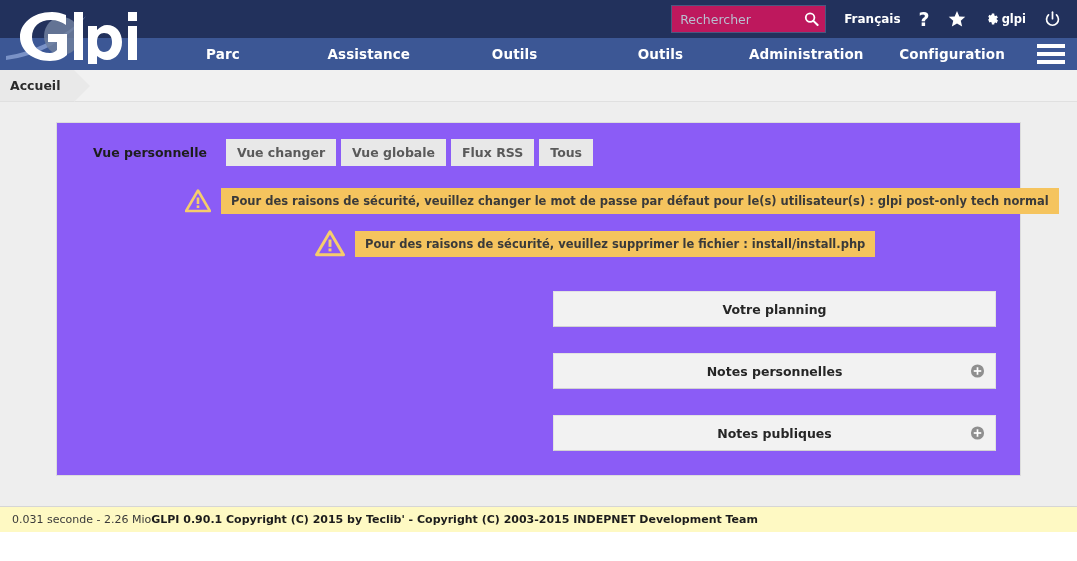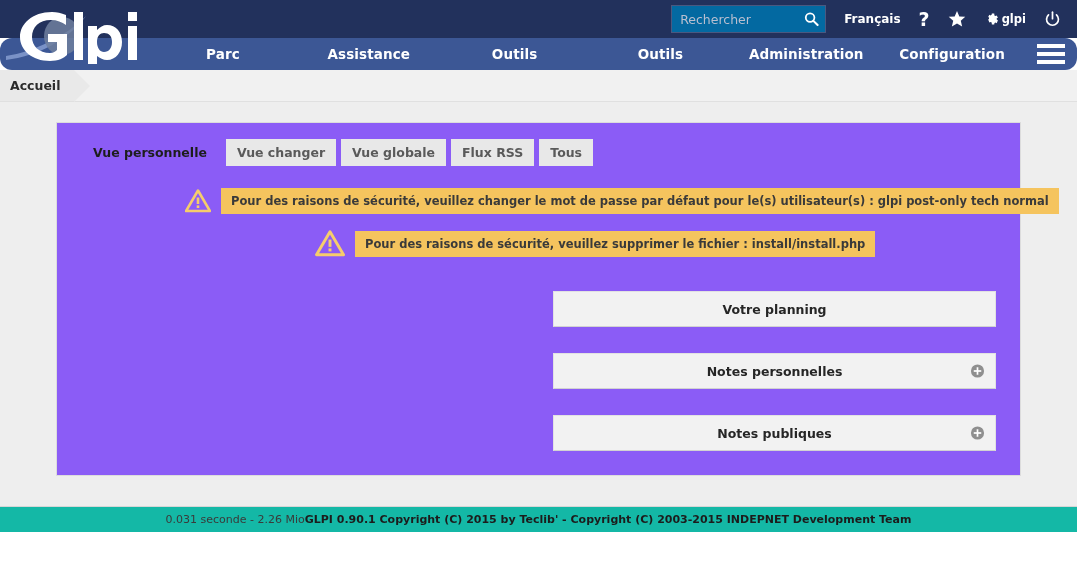--- a/index.html
+++ b/index.html
@@ -23,21 +23,21 @@
     display: flex;
     align-items: center;
     gap: 0;
     padding-right: 10px;
     height: 100%;
   }
   .search-wrap {
     position: relative;
     width: 155px;
     height: 28px;
-    background: #0369a1;
+    background: #be185d;
     border: 1px solid #4a5880;
     display: flex;
     align-items: flex-end;
     margin-right: 18px;
   }
   .search-wrap input {
     background: transparent;
     border: none;
     outline: none;
     color: #d7dae6;
@@ -85,21 +85,20 @@
   }
   .power { margin-right: 6px; }
 
   
   .navbar {
     height: 32px;
     background: #3c5795;
     display: flex;
     align-items: stretch;
     position: relative;
-    border-radius: 12px;
   }
   .nav-spacer { width: 150px; flex: 0 0 150px; }
   .nav-items {
     flex: 1;
     display: flex;
     align-items: stretch;
   }
   .nav-item {
     flex: 1;
     display: flex;
@@ -266,25 +265,25 @@
   
   .footer {
     height: 55px;
     background: #ffffff;
     position: relative;
   }
   .footer-bar {
     position: absolute;
     left: 0; right: 0; top: 0;
     height: 26px;
-    background: #14b8a6;
+    background: #fef9c3;
     border-top: 1px solid #d6d6d6;
     display: flex;
     align-items: center;
-    justify-content: center;
+    justify-content: flex-start;
     padding: 4px 12px;
   }
   .footer-left {
     font-size: 11px;
     color: #3a3a3a;
   }
   .footer-right {
     font-size: 11px;
     font-weight: bold;
     color: #1c1c1c;

